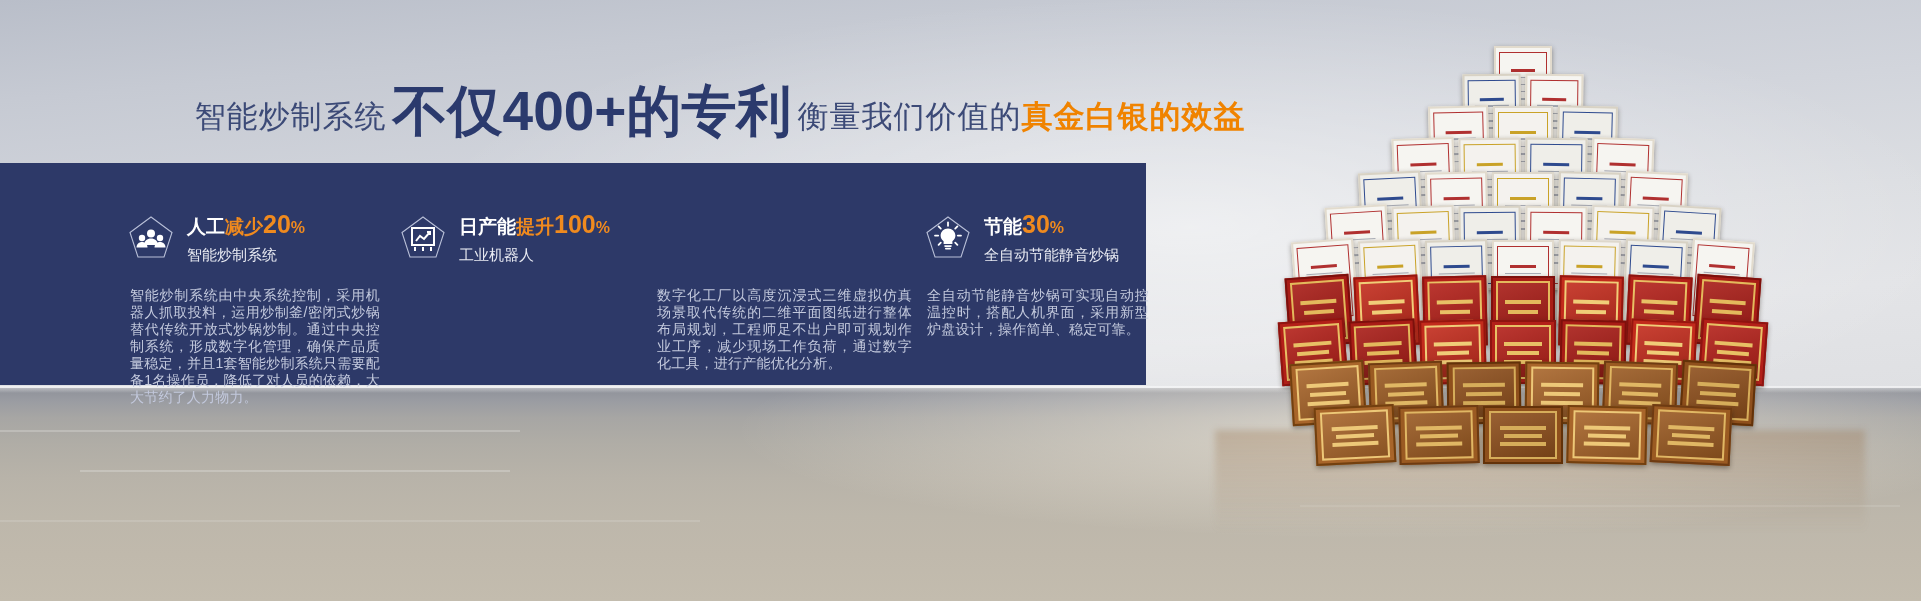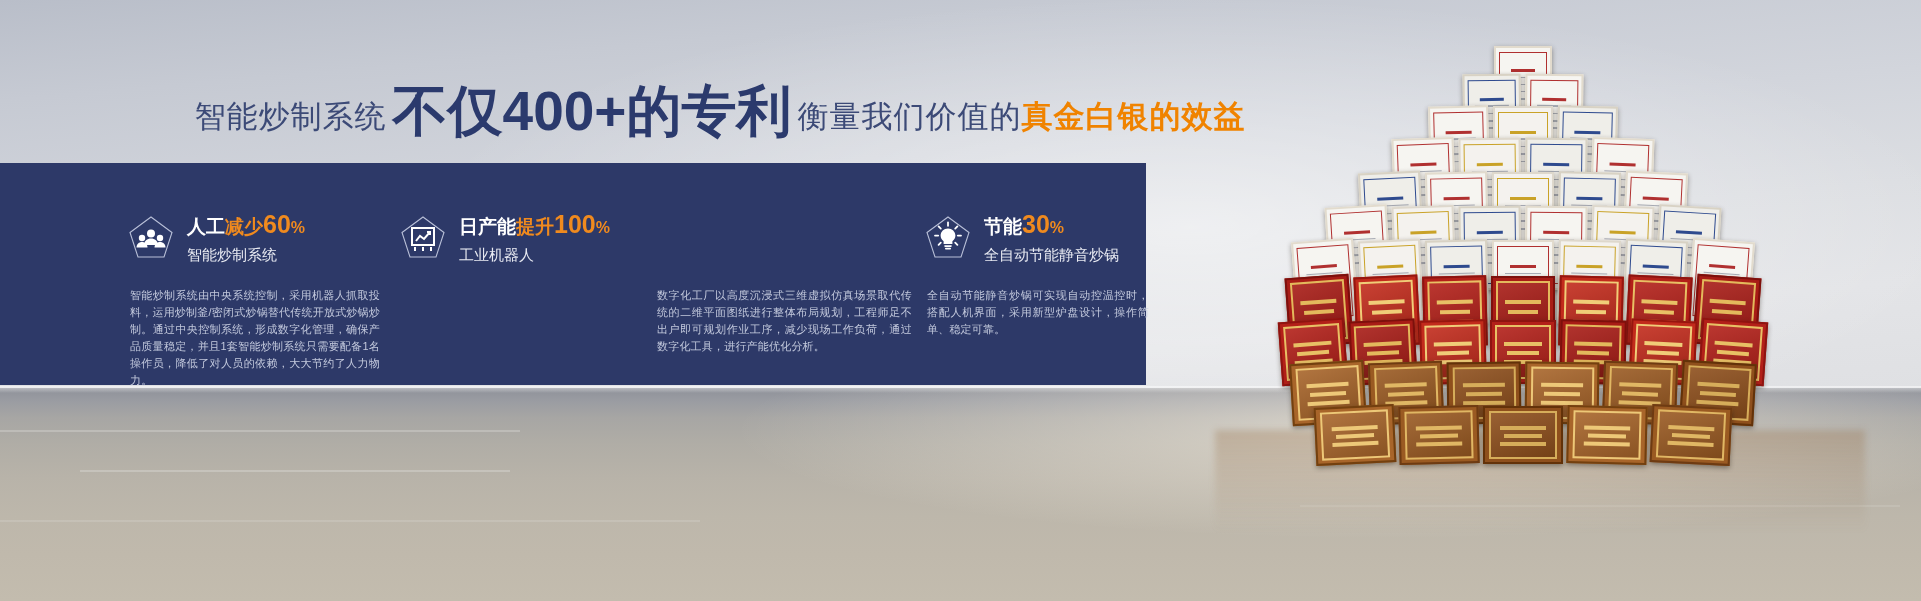--- a/index.html
+++ b/index.html
@@ -57,21 +57,21 @@
   .pent{width:46px;height:46px;flex:0 0 46px;position:relative;margin-top:2px;}
   .pent svg{display:block;}
   .f-titles{margin-left:13px;}
   .f-title{font-size:19px;font-weight:bold;color:#ffffff;line-height:23px;white-space:nowrap;}
   .f-title .num{color:#f08a1e;font-size:25px;font-weight:bold;letter-spacing:0px;}
   .f-title .hi{color:#f08a1e;}
   .f-title .pct{color:#f08a1e;font-size:16px;font-weight:bold;}
   .f-sub{font-size:15px;color:#e8eaf2;margin-top:7px;font-weight:400;line-height:18px;white-space:nowrap;}
   .f-body{
     position:absolute;top:124px;left:2px;width:100%;
-    font-size:11px;line-height:17px;color:#c3c9dd;text-align:justify;letter-spacing:.2px;
+    font-size:14px;line-height:17px;color:#c3c9dd;text-align:justify;letter-spacing:.2px;
   }
   .f4 .f-body{width:222px;font-family:Liberation Serif, serif;}
 
   
   .pile{position:absolute;left:1185px;top:40px;width:700px;height:470px;z-index:4;}
   .cert{position:absolute;box-sizing:border-box;}
   .cert .inner{position:absolute;inset:5%;}
   .line{position:absolute;left:14%;width:72%;background:rgba(60,70,100,.40);height:1.6px;}
   .seal{position:absolute;border-radius:50%;}
   .refl{
@@ -114,21 +114,21 @@
               <circle cx="23" cy="18.5" r="4"></circle>
               <path d="M16 30c0-4 3.2-6.6 7-6.6s7 2.6 7 6.6z"></path>
               <circle cx="14" cy="23" r="3.2"></circle>
               <path d="M8.5 32.5c0-3.3 2.5-5.4 5.5-5.4s5.5 2.1 5.5 5.4z"></path>
               <circle cx="32" cy="23" r="3.2"></circle>
               <path d="M26.5 32.5c0-3.3 2.5-5.4 5.5-5.4s5.5 2.1 5.5 5.4z"></path>
             </g>
           </svg>
         </span>
         <span class="f-titles">
-          <div class="f-title"><span>人工</span><span class="hi">减少</span><span class="num">60</span><span class="pct">%</span></div>
+          <div class="f-title"><span>人工</span><span class="hi">减少</span><span class="num">20</span><span class="pct">%</span></div>
           <div class="f-sub">智能炒制系统</div>
         </span>
       </div>
       <div class="f-body">智能炒制系统由中央系统控制，采用机器人抓取投料，运用炒制釜/密闭式炒锅替代传统开放式炒锅炒制。通过中央控制系统，形成数字化管理，确保产品质量稳定，并且1套智能炒制系统只需要配备1名操作员，降低了对人员的依赖，大大节约了人力物力。</div>
     </div>
 
     <div class="feature f2">
       <div class="f-head">
         <span class="pent">
           <svg width="46" height="46" viewBox="0 0 46 46">

